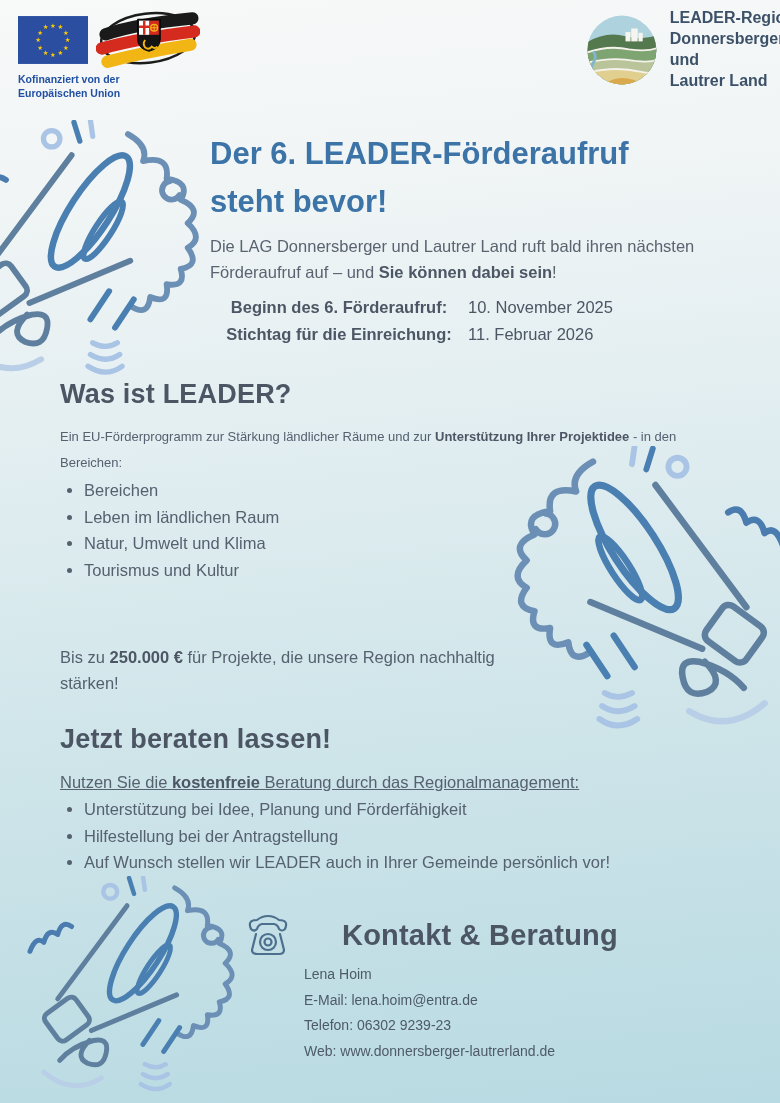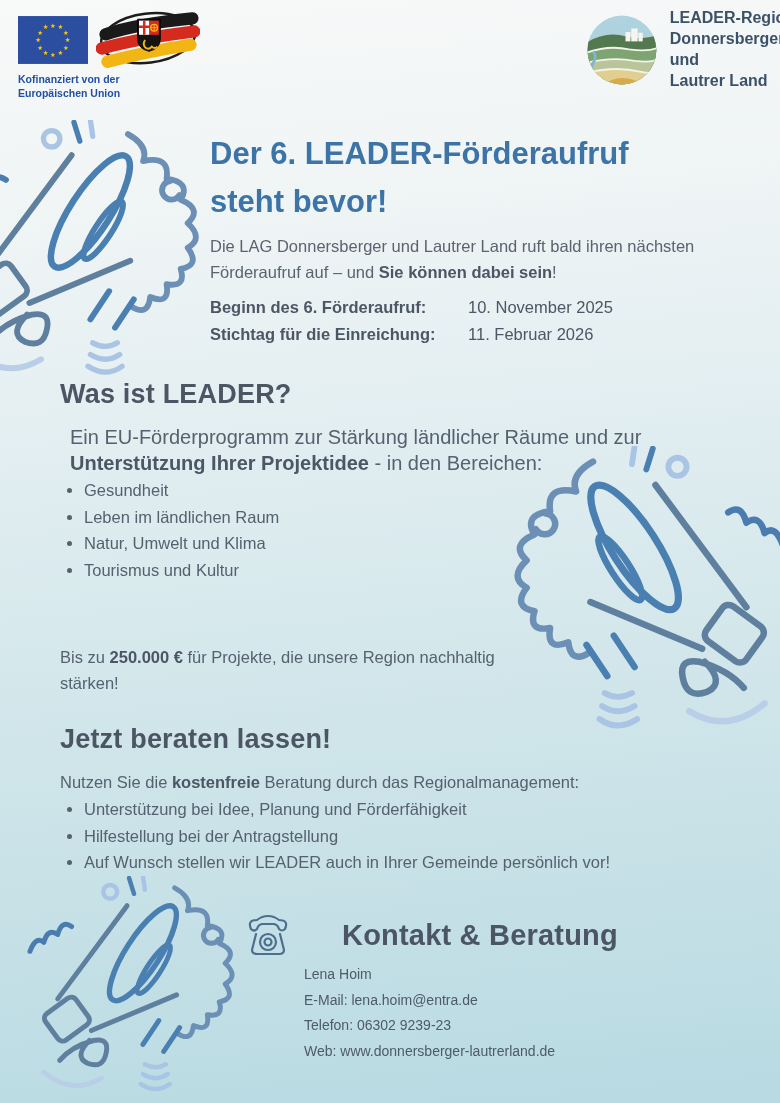--- a/index.html
+++ b/index.html
@@ -13,33 +13,33 @@
   
   .eu-block{left:18px;top:16px;}
   .eu-caption{margin-top:5px;font-size:10.5px;font-weight:bold;color:#2150a3;line-height:1.3;}
   .rlp-flag{left:96px;top:6px;}
   .region-logo{left:586px;top:8px;display:flex;align-items:center;gap:12px;}
   .region-text{font-size:16px;font-weight:bold;color:#3c5168;line-height:1.3;}
   
   .title{left:210px;top:130px;font-size:31px;line-height:48px;font-weight:bold;color:#3d74a8;}
   .intro{left:210px;top:233px;width:520px;font-size:16.5px;line-height:26px;color:#5a6370;}
   .dates{left:210px;top:294px;font-size:16.5px;line-height:27px;color:#4c5664;}
-  .dates .row{display:flex;}
+  .dates .row{display:flex;text-align:center;}
   .dates .lbl{font-weight:bold;width:258px;}
   
   h2{margin:0;font-size:27px;font-weight:bold;color:#4b5563;letter-spacing:.2px;}
   .h-what{left:60px;top:379px;}
-  .body-what{left:70px;top:424px;width:630px;font-size:20px;line-height:26px;}
+  .body-what{left:60px;top:424px;width:630px;font-size:13px;line-height:26px;}
   ul.blts{margin:0;padding-left:22px;}
   ul.blts li{line-height:26.5px;font-size:16.5px;}
   .ul-what{left:62px;top:477px;}
   .h-why{left:60px;top:599px;}
   .body-why{left:60px;top:644px;width:470px;font-size:16.5px;line-height:26px;}
   .h-consult{left:60px;top:724px;}
-  .body-consult{left:60px;top:769px;width:680px;font-size:16.5px;line-height:26px;}
+  .body-consult{left:60px;top:769px;width:680px;font-size:16.5px;line-height:26px;text-decoration:underline;}
   .ul-consult{left:62px;top:796px;}
   b{color:#4c5664;}
   
   .phone-ic{left:244px;top:914px;}
   .h-contact{left:304px;top:919px;font-size:29px;margin-left:38px;}
   .contact-lines{left:304px;top:962px;font-size:14px;line-height:25.5px;color:#4e5a68;}
   
   .deco{pointer-events:none;z-index:1;}
   .deco1{left:-48px;top:120px;width:258px;height:258px;}
   .deco2{left:502px;top:446px;width:286px;height:286px;transform:scaleX(-1);}
@@ -171,21 +171,21 @@
     </div>
     <div class="row">
       <span class="lbl">Stichtag für die Einreichung:</span>
       <span>11. Februar 2026</span>
     </div>
   </div>
 
   <h2 class="abs z1 h-what">Was ist LEADER?</h2>
   <p class="abs z1 body-what" style="margin:0"><span>Ein EU-Förderprogramm zur Stärkung ländlicher Räume und zur </span><b>Unterstützung Ihrer Projektidee</b><span> - in den Bereichen:</span></p>
   <ul class="abs z1 blts ul-what">
-    <li>Gesundheit</li>
+    <li>Bereichen</li>
     <li>Leben im ländlichen Raum</li>
     <li>Natur, Umwelt und Klima</li>
     <li>Tourismus und Kultur</li>
   </ul>
 
   <p class="abs z1 body-why" style="margin:0"><span>Bis zu </span><b>250.000 €</b><span> für Projekte, die unsere Region nachhaltig stärken!</span></p>
 
   <h2 class="abs z1 h-consult">Jetzt beraten lassen!</h2>
   <p class="abs z1 body-consult" style="margin:0"><span>Nutzen Sie die </span><b>kostenfreie</b><span> Beratung durch das Regionalmanagement:</span></p>
   <ul class="abs z1 blts ul-consult">

